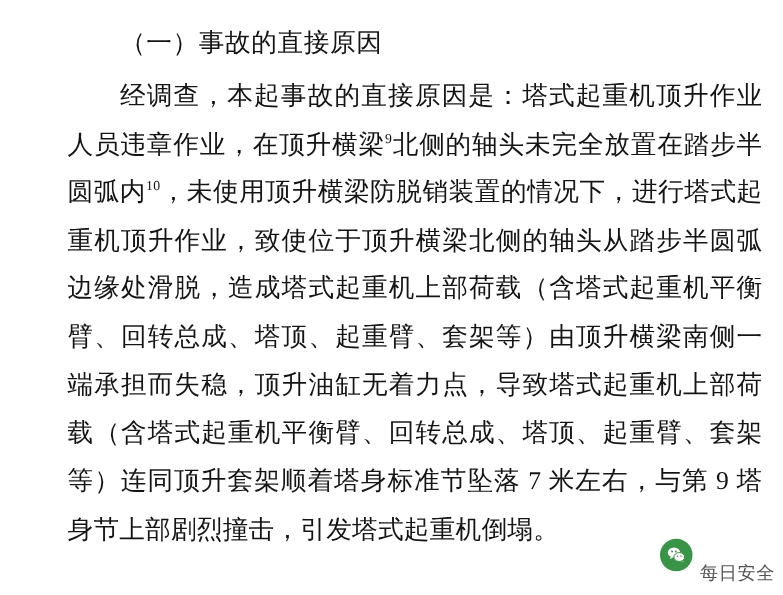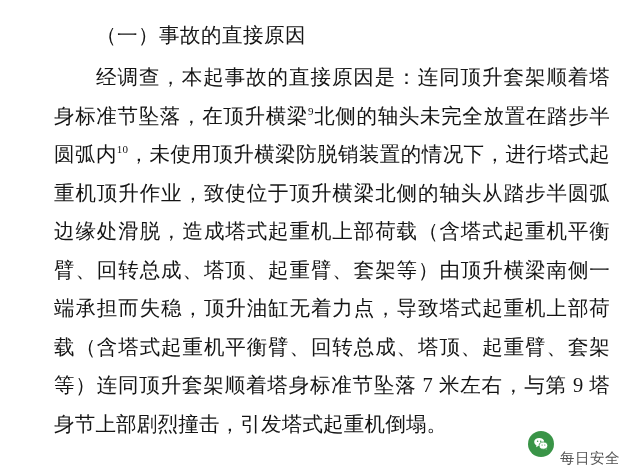--- a/index.html
+++ b/index.html
@@ -76,21 +76,21 @@
     margin-top: 29px;
   }
 </style>
 </head>
 <body>
 
 <div class="page">
 
   <p class="heading">（一）事故的直接原因</p>
 
-  <p class="body-text"><span>经调查，本起事故的直接原因是：连同顶升套架顺着塔身标准节坠落，在顶升横梁</span><sup>9</sup><span>北侧的轴头未完全放置在踏步半圆弧内</span><sup>10</sup><span>，未使用顶升横梁防脱销装置的情况下，进行塔式起重机顶升作业，致使位于顶升横梁北侧的轴头从踏步半圆弧边缘处滑脱，造成塔式起重机上部荷载（含塔式起重机平衡臂、回转总成、塔顶、起重臂、套架等）由顶升横梁南侧一端承担而失稳，顶升油缸无着力点，导致塔式起重机上部荷载（含塔式起重机平衡臂、回转总成、塔顶、起重臂、套架等）连同顶升套架顺着塔身标准节坠落 7 米左右，与第 9 塔身节上部剧烈撞击，引发塔式起重机倒塌。</span></p>
+  <p class="body-text"><span>经调查，本起事故的直接原因是：塔式起重机顶升作业人员违章作业，在顶升横梁</span><sup>9</sup><span>北侧的轴头未完全放置在踏步半圆弧内</span><sup>10</sup><span>，未使用顶升横梁防脱销装置的情况下，进行塔式起重机顶升作业，致使位于顶升横梁北侧的轴头从踏步半圆弧边缘处滑脱，造成塔式起重机上部荷载（含塔式起重机平衡臂、回转总成、塔顶、起重臂、套架等）由顶升横梁南侧一端承担而失稳，顶升油缸无着力点，导致塔式起重机上部荷载（含塔式起重机平衡臂、回转总成、塔顶、起重臂、套架等）连同顶升套架顺着塔身标准节坠落 7 米左右，与第 9 塔身节上部剧烈撞击，引发塔式起重机倒塌。</span></p>
 
 </div>
 
 <div class="watermark">
   <span class="wm-badge">
     <svg width="16" height="16" viewBox="0 0 16 16" aria-hidden="true">
       <ellipse cx="6.2" cy="6" rx="5" ry="4.1" fill="#ffffff"></ellipse>
       <polygon points="3.4,9.2 3.2,11.2 5.2,10.1" fill="#ffffff"></polygon>
       <ellipse cx="10.4" cy="9.6" rx="4.3" ry="3.6" fill="#ffffff" stroke="#2f8f3e" stroke-width="0.8"></ellipse>
       <polygon points="13.6,12.2 13.9,14 12.1,13.1" fill="#ffffff" stroke="#2f8f3e" stroke-width="0.6"></polygon>

